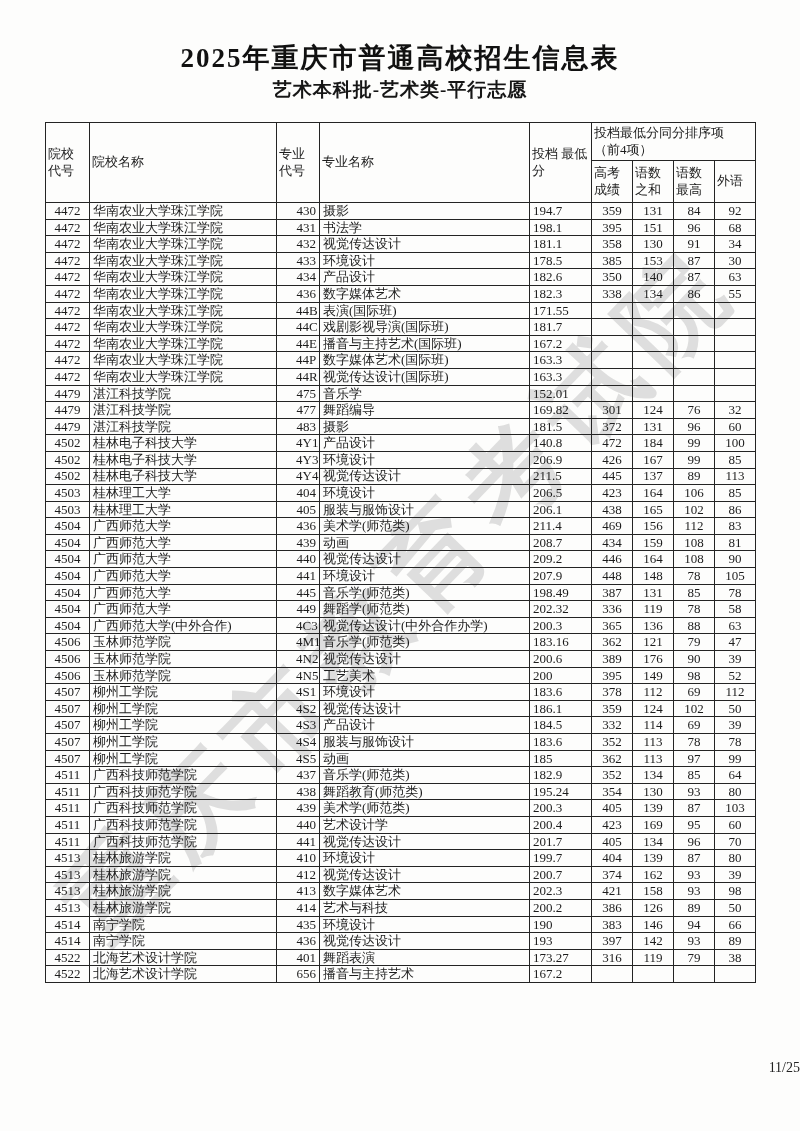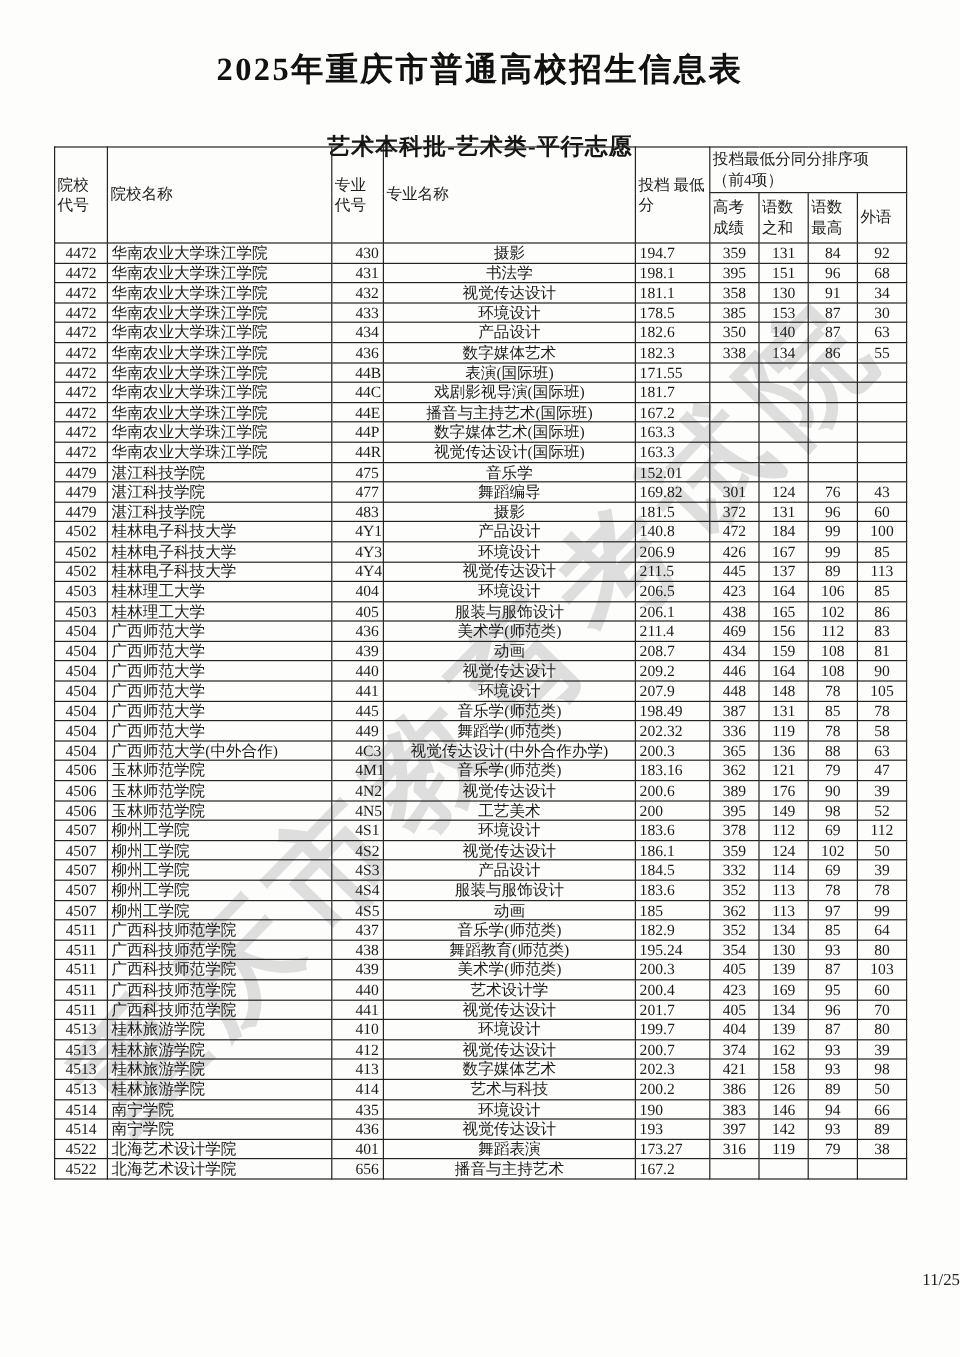--- a/index.html
+++ b/index.html
@@ -13,21 +13,21 @@
   }
   .page-title {
     margin-top:40px;
     text-align:center;
     font-size:27px;
     font-weight:bold;
     letter-spacing:2px;
     color:#111;
   }
   .page-subtitle {
-    margin-top:33px;
+    margin-top:1px;
     text-align:center;
     font-size:19px;
     font-weight:bold;
     letter-spacing:1px;
     color:#161616;
   }
   .watermark {
     position:absolute;
     left:50%; top:595px;
     transform:translate(-50%,-50%) rotate(-46deg);
@@ -67,22 +67,22 @@
   th.al { text-align:left; padding-left:4px; }
   th.ac { text-align:left; }
   .admission tbody td {
     height:16.6px;
     padding:0 3px;
     line-height:1.05;
     white-space:nowrap;
   }
   .admission tbody td.c0 { text-align:center; }
   .admission tbody td.c1 { text-align:left; }
-  .admission tbody td.c2 { text-align:center; padding-left:19px; }
-  .admission tbody td.c3 { text-align:center; }
+  .admission tbody td.c2 { text-align:right; padding-left:19px; }
+  .admission tbody td.c3 { text-align:left; }
   .admission tbody td.c4 { text-align:left; }
   .admission tbody td.c5,
   .admission tbody td.c6,
   .admission tbody td.c7,
   .admission tbody td.c8 { text-align:center; }
   .page-footer {
     position:absolute;
     top:1060px;
     width:100%;
     text-align:right;
@@ -262,21 +262,21 @@
       </tr>
       <tr>
         <td class="c0">4479</td>
         <td class="c1">湛江科技学院</td>
         <td class="c2">477</td>
         <td class="c3">舞蹈编导</td>
         <td class="c4">169.82</td>
         <td class="c5">301</td>
         <td class="c6">124</td>
         <td class="c7">76</td>
-        <td class="c8">43</td>
+        <td class="c8">32</td>
       </tr>
       <tr>
         <td class="c0">4479</td>
         <td class="c1">湛江科技学院</td>
         <td class="c2">483</td>
         <td class="c3">摄影</td>
         <td class="c4">181.5</td>
         <td class="c5">372</td>
         <td class="c6">131</td>
         <td class="c7">96</td>

